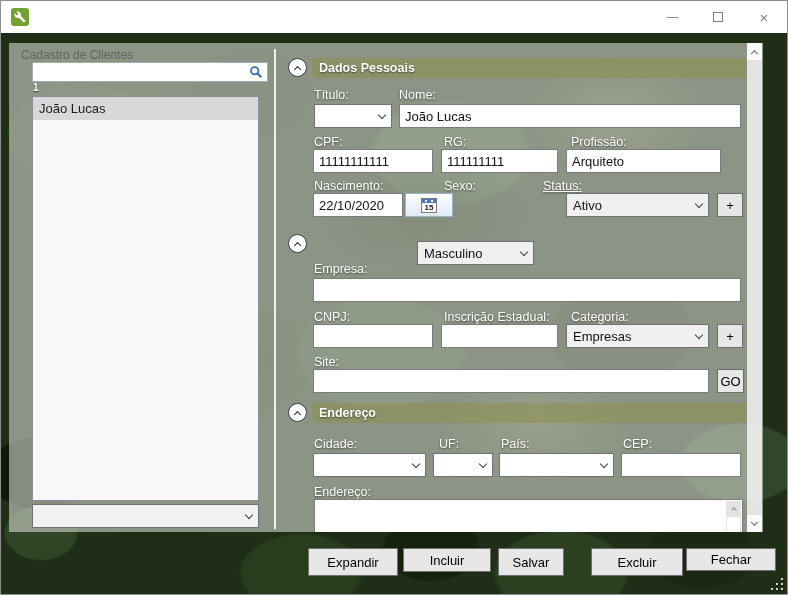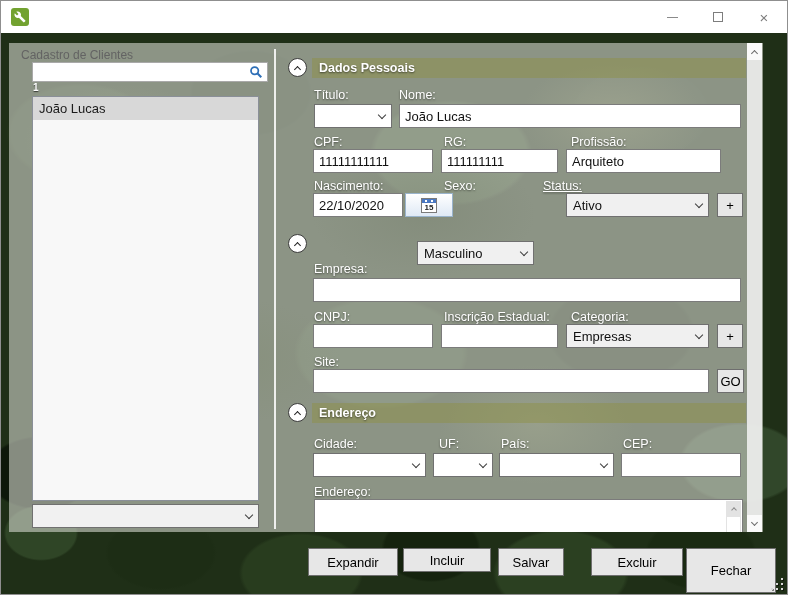--- a/index.html
+++ b/index.html
@@ -293,21 +293,21 @@
           </div>
         <div class="ta-thumb"></div>
       </div>
     </div>
   </div>
 
   <div class="btn" style="left:307px; top:547px; width:90px; height:28px;">Expandir</div>
   <div class="btn" style="left:402px; top:547px; width:88px; height:24px;">Incluir</div>
   <div class="btn" style="left:497px; top:547px; width:66px; height:28px;">Salvar</div>
   <div class="btn" style="left:590px; top:547px; width:92px; height:28px;">Excluir</div>
-  <div class="btn" style="left:685px; top:547px; width:90px; height:45px;">Fechar</div>
+  <div class="btn" style="left:685px; top:547px; width:90px; height:23px;">Fechar</div>
 
   <div class="grip">
     <i style="left:10px; top:0;"></i>
     <i style="left:10px; top:5px;"></i>
     <i style="left:10px; top:10px;"></i>
     <i style="left:5px; top:5px;"></i>
     <i style="left:5px; top:10px;"></i>
     <i style="left:0; top:10px;"></i>
   </div>
 

